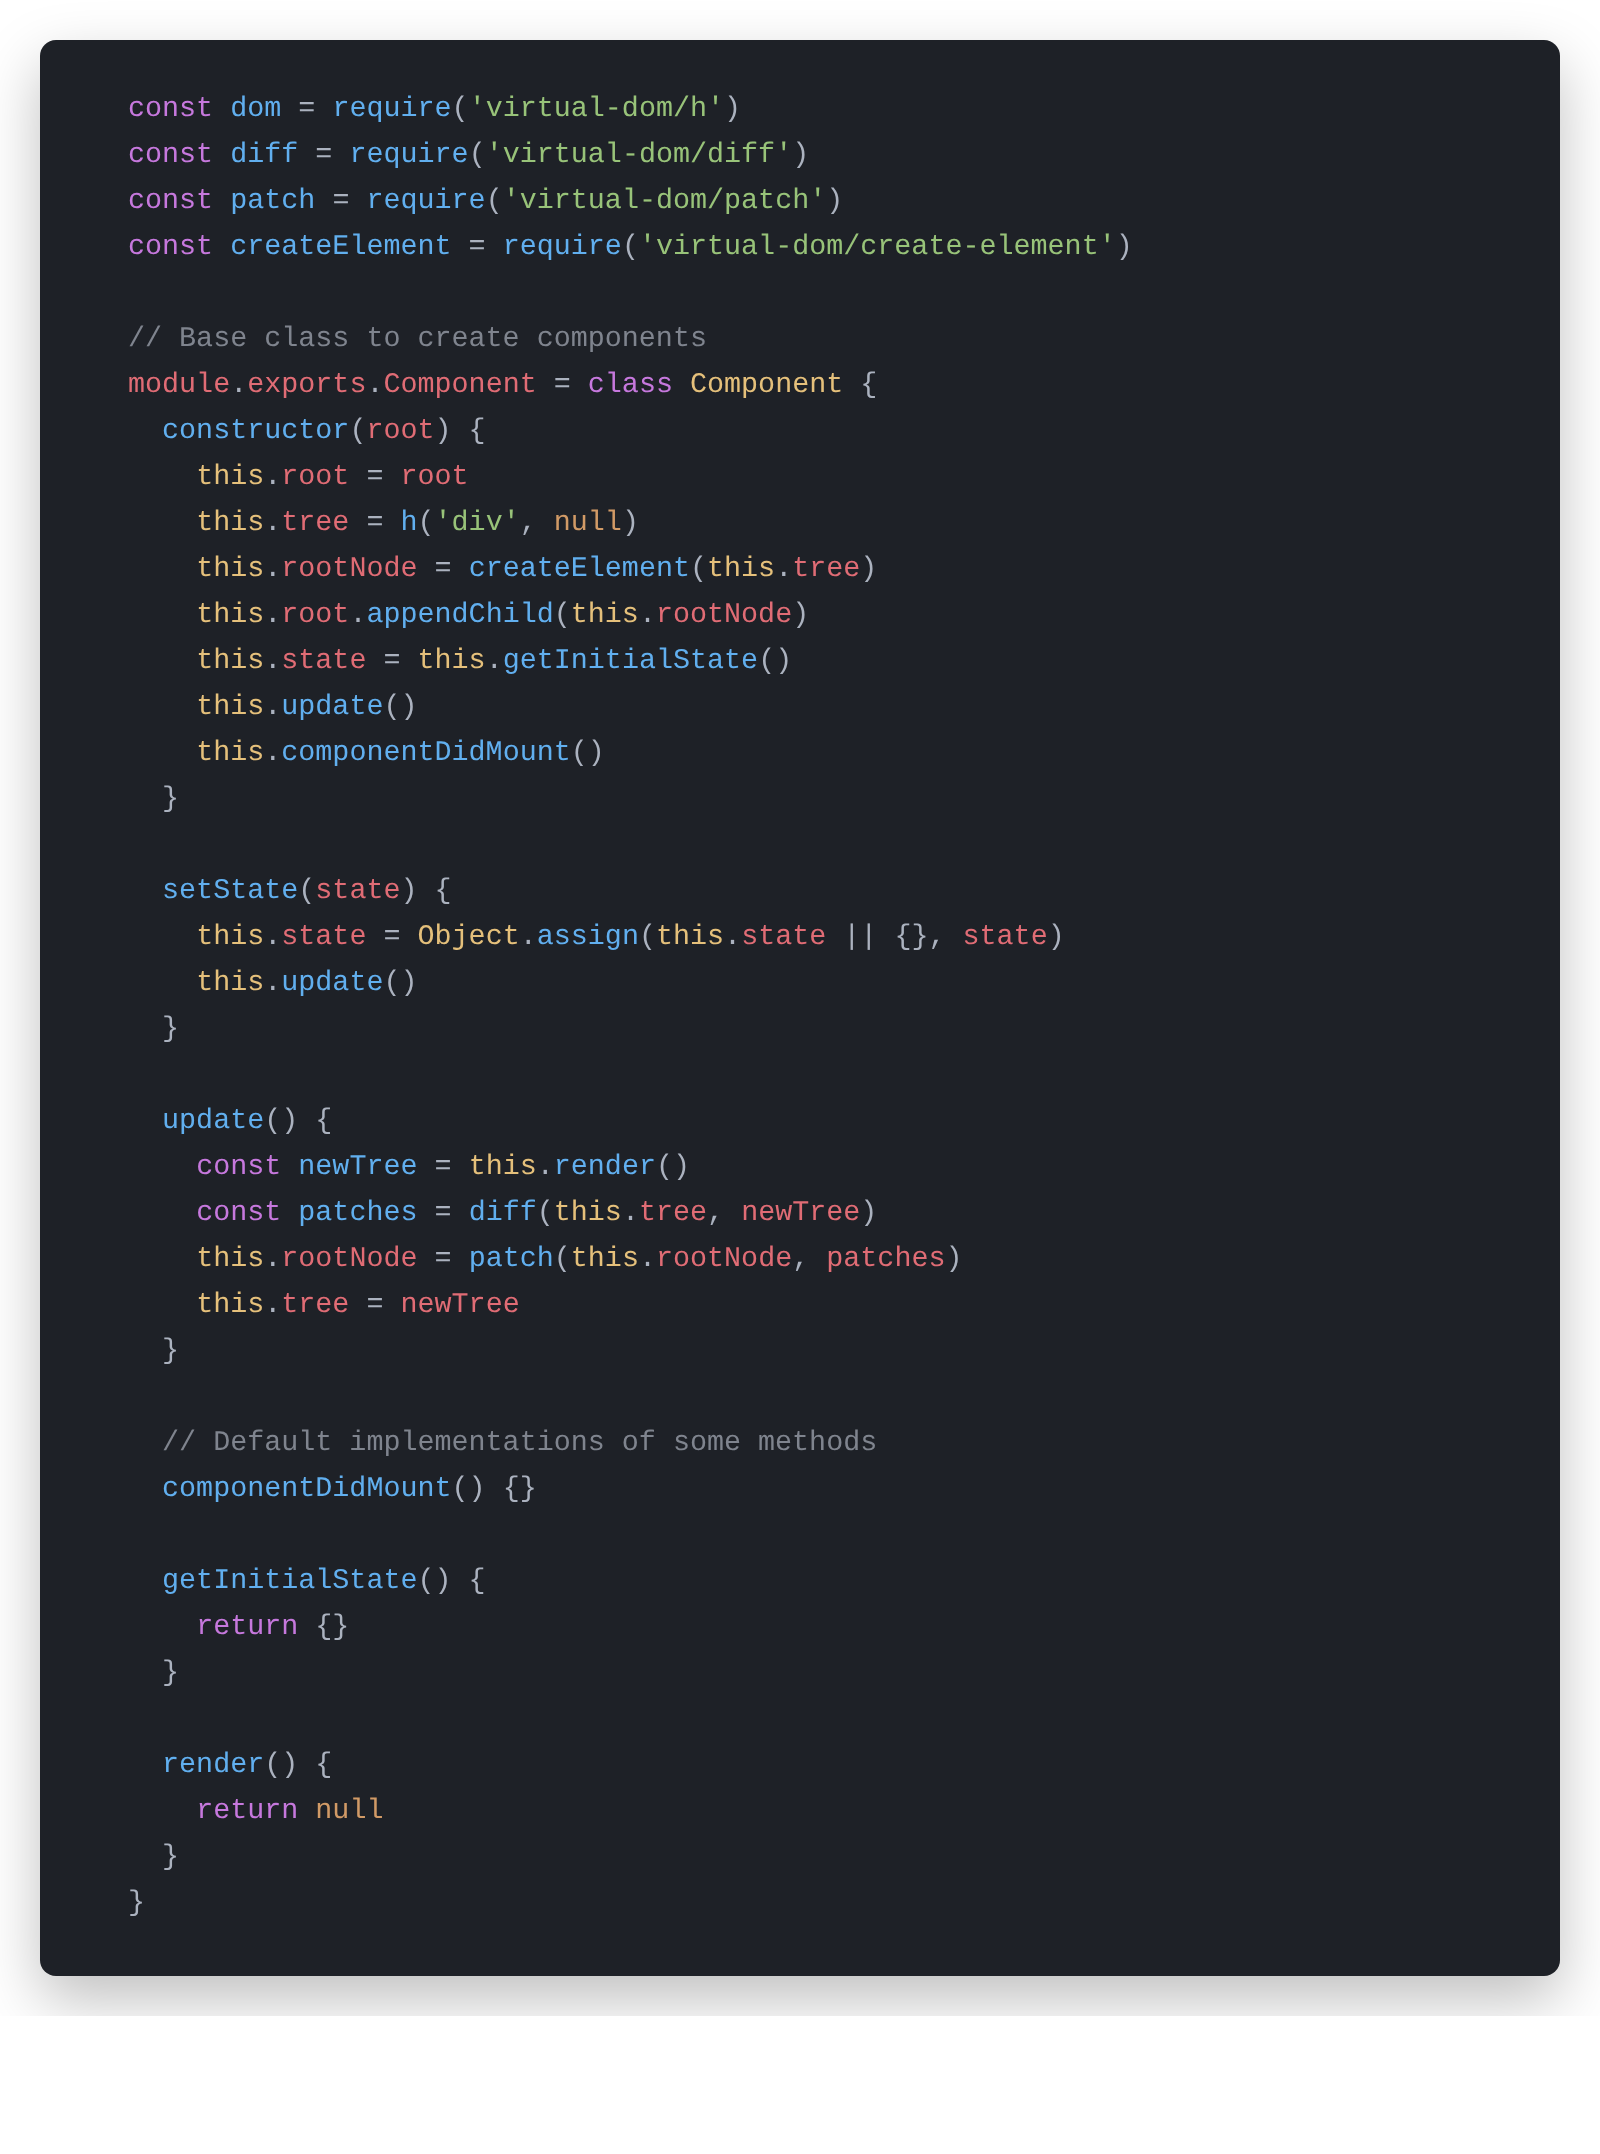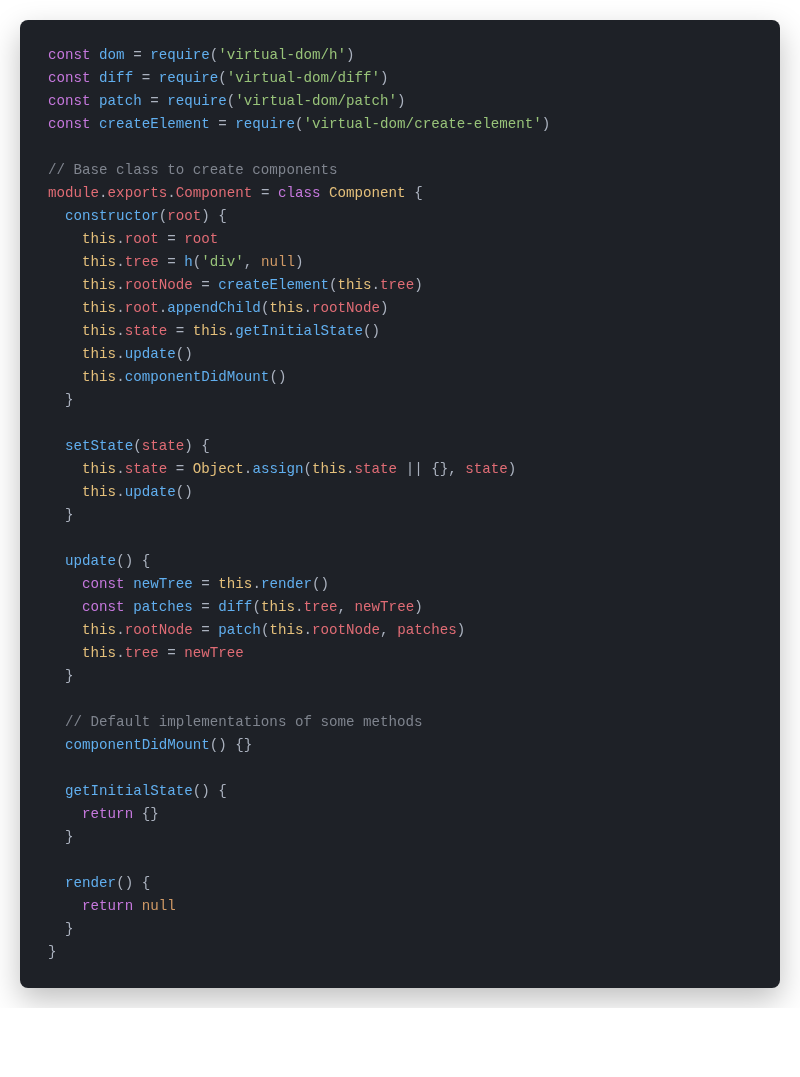--- a/index.html
+++ b/index.html
@@ -7,21 +7,21 @@
     padding: 20px;
     background: #ffffff;
     font-family: "SFMono-Regular", Consolas, "Liberation Mono", Menlo, monospace;
     display: flex;
     justify-content: center;
   }
   .code-panel {
     width: 760px;
     background: #1e2127;
     border-radius: 8px;
-    padding: 24px 28px;
+    padding: 24px 44px;
     box-shadow: 0 12px 30px rgba(0,0,0,0.25);
     box-sizing: border-box;
   }
   pre {
     margin: 0;
     font-family: inherit;
     font-size: 14.2px;
     line-height: 1.62;
     color: #abb2bf;
     white-space: pre;

